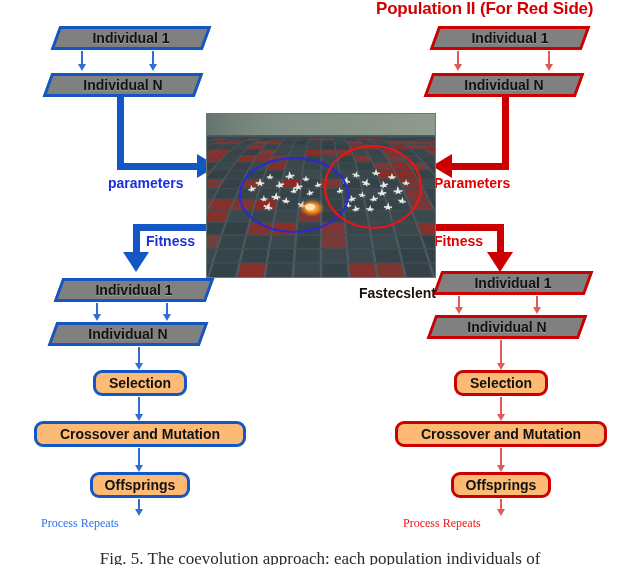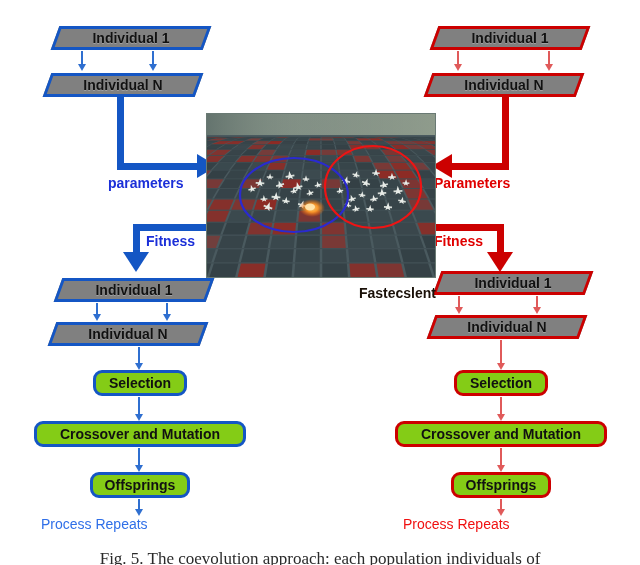--- a/index.html
+++ b/index.html
@@ -32,21 +32,21 @@
   .para-label{
     position:absolute;left:0;top:0;width:100%;height:100%;
     display:flex;align-items:center;justify-content:center;
     font-size:14px;font-weight:bold;color:#111;
     white-space:nowrap;
     text-shadow:0 1px 0 rgba(255,255,255,.25);
   }
 
   
   .pbox{
-    position:absolute;background:#84cc16;border-radius:9px;
+    position:absolute;background:#fdba74;border-radius:9px;
     box-sizing:border-box;
     display:flex;align-items:center;justify-content:center;
     font-size:14px;font-weight:bold;color:#111;white-space:nowrap;
   }
   .pbox.blue{border:3px solid #1456c4;}
   .pbox.red{border:3px solid #cc0000;}
 
   
   .tline{position:absolute;}
   .tline.blue{background:#2f6fd0;}
@@ -64,21 +64,21 @@
   .bigarrow.down.red{border-left:13px solid transparent;border-right:13px solid transparent;border-top:20px solid #cc0000;}
   .bigarrow.right.blue{border-top:12px solid transparent;border-bottom:12px solid transparent;border-left:20px solid #1456c4;}
   .bigarrow.left.red{border-top:12px solid transparent;border-bottom:12px solid transparent;border-right:20px solid #cc0000;}
 
   
   .flabel{position:absolute;font-size:14px;font-weight:bold;white-space:nowrap;}
   .flabel.blue{color:#1b2fd8;}
   .flabel.red{color:#e00000;}
 
   
-  .repeats{position:absolute;font-size:14px;white-space:nowrap;}
+  .repeats{position:absolute;font-size:12px;white-space:nowrap;font-family:Liberation Serif, serif;}
   .repeats.blue{color:#2f6fe8;}
   .repeats.red{color:#f01010;}
 
   
   #sim-image{position:absolute;overflow:hidden;background:#6e7d72;}
   #sim-image svg{display:block;}
   .sim-caption{
     position:absolute;text-align:center;width:100%;
     font-size:14px;font-weight:bold;color:#1a1008;white-space:nowrap;
   }
@@ -89,20 +89,21 @@
     font-family:"Liberation Serif","DejaVu Serif",serif;
     font-size:17px;color:#2a2a2a;text-align:center;
     white-space:nowrap;overflow:hidden;height:16px;
   }
 </style>
 </head>
 <body>
 
 <div class="stage">
 
+  <div class="col-title title-red" style="left:376px;top:-1px;">Population II (For Red Side)</div>
 
   <div class="para-wrap" style="left:55px;top:26px;width:152px;height:24px;">
     <div class="para blue"></div>
     <div class="para-label">Individual 1</div>
   </div>
 
   <div class="tline blue" style="left:81px;top:51px;width:2px;height:15px;"></div>
   <div class="tarrow blue" style="left:78px;top:64px;"></div>
   <div class="tline blue" style="left:152px;top:51px;width:2px;height:15px;"></div>
   <div class="tarrow blue" style="left:149px;top:64px;"></div>

